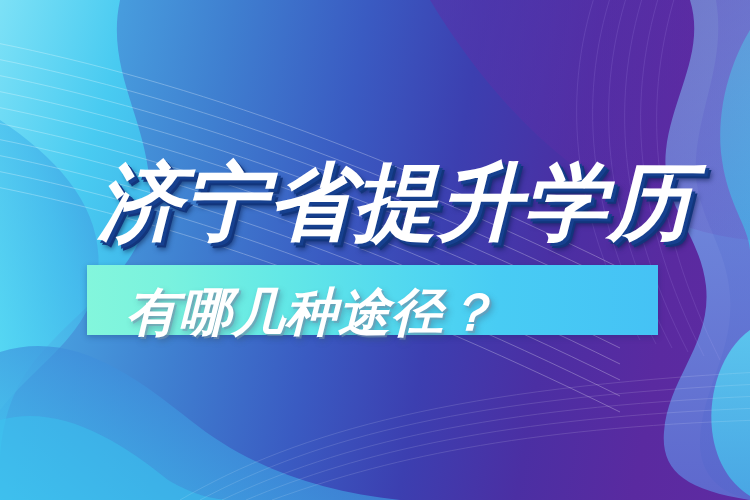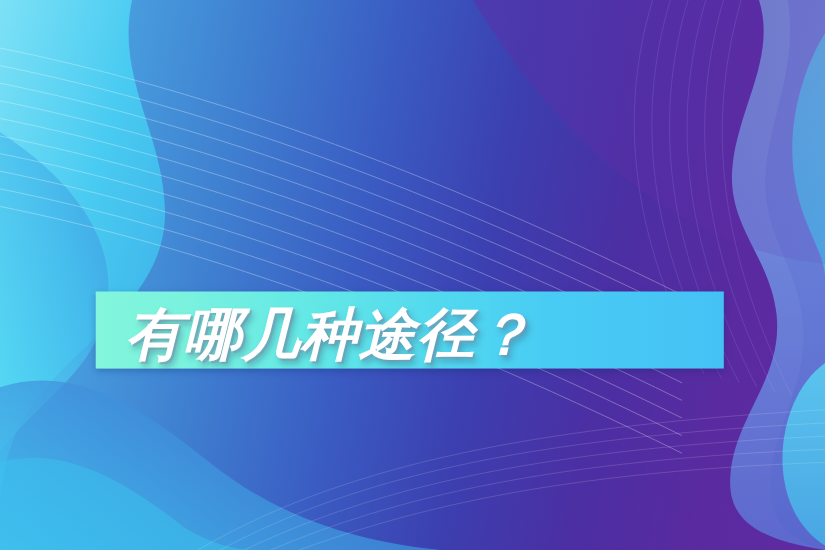--- a/index.html
+++ b/index.html
@@ -76,32 +76,32 @@
         #53d9ef 54%,
         #48ccf4 72%,
         #45c2f5 100%);
     box-shadow: 0 2px 6px rgba(16, 34, 92, 0.28);
   }
 
   #subtitle-text {
     position: absolute;
     left: 110px;
     top: 272px;
-    margin: 4px;
+    margin: 16px;
     font-size: 52px;
     line-height: 58px;
     font-weight: 700;
     font-style: italic;
     letter-spacing: 1px;
     color: #ffffff;
     white-space: nowrap;
     text-shadow:
        2px 2px 0 rgba(120, 150, 175, 0.55),
        3px 4px 6px rgba(60, 95, 125, 0.45);
-    font-family: Liberation Sans, sans-serif;
+    font-family: Liberation Mono, monospace;
   }
 </style>
 </head>
 <body>
 
 <div id="banner">
 
   <svg class="layer" viewBox="0 0 750 500" preserveAspectRatio="none" xmlns="http://www.w3.org/2000/svg">
     <defs>
       <linearGradient id="gLeftCyan" x1="0" y1="0" x2="1" y2="1">
@@ -179,19 +179,20 @@
       <path d="M 600,-20 C 560,90 570,210 640,340"></path>
       <path d="M 616,-20 C 576,92 586,212 656,344"></path>
       <path d="M 632,-20 C 592,94 602,214 672,348"></path>
       <path d="M 648,-20 C 608,96 618,216 688,352"></path>
       <path d="M 664,-20 C 624,98 634,218 704,356"></path>
       <path d="M 680,-20 C 640,100 650,220 720,360"></path>
     </g>
   </svg>
 
   <div id="headline-wrap">
+    <div id="main-title">济宁省提升学历</div>
 
     <div id="subtitle-band"></div>
 
     <div id="subtitle-text">有哪几种途径？</div>
   </div>
 
 </div>
 
 </body></html>

